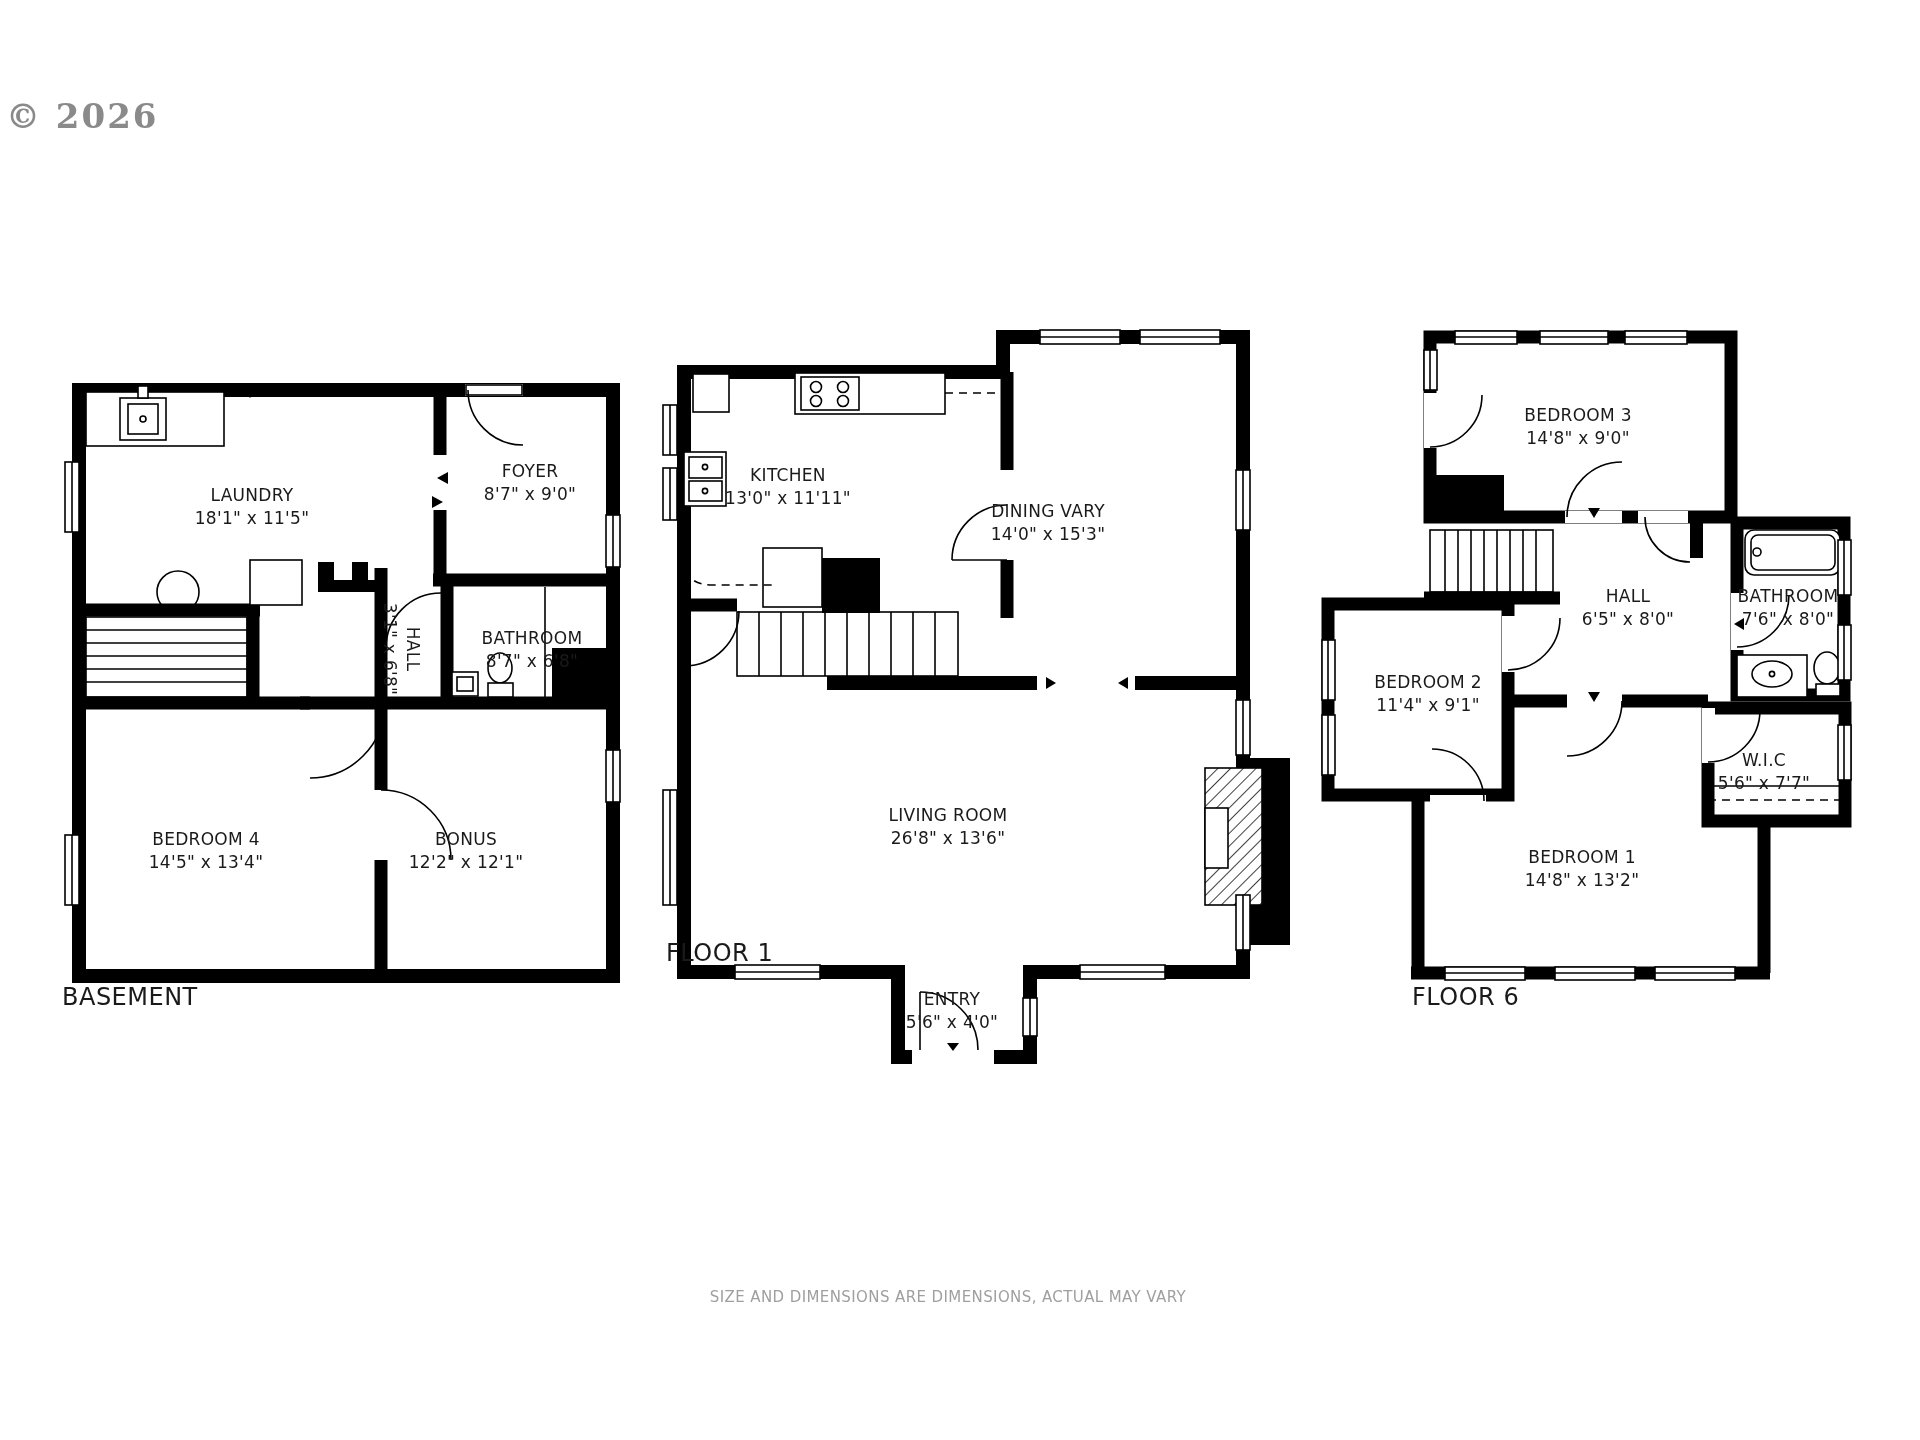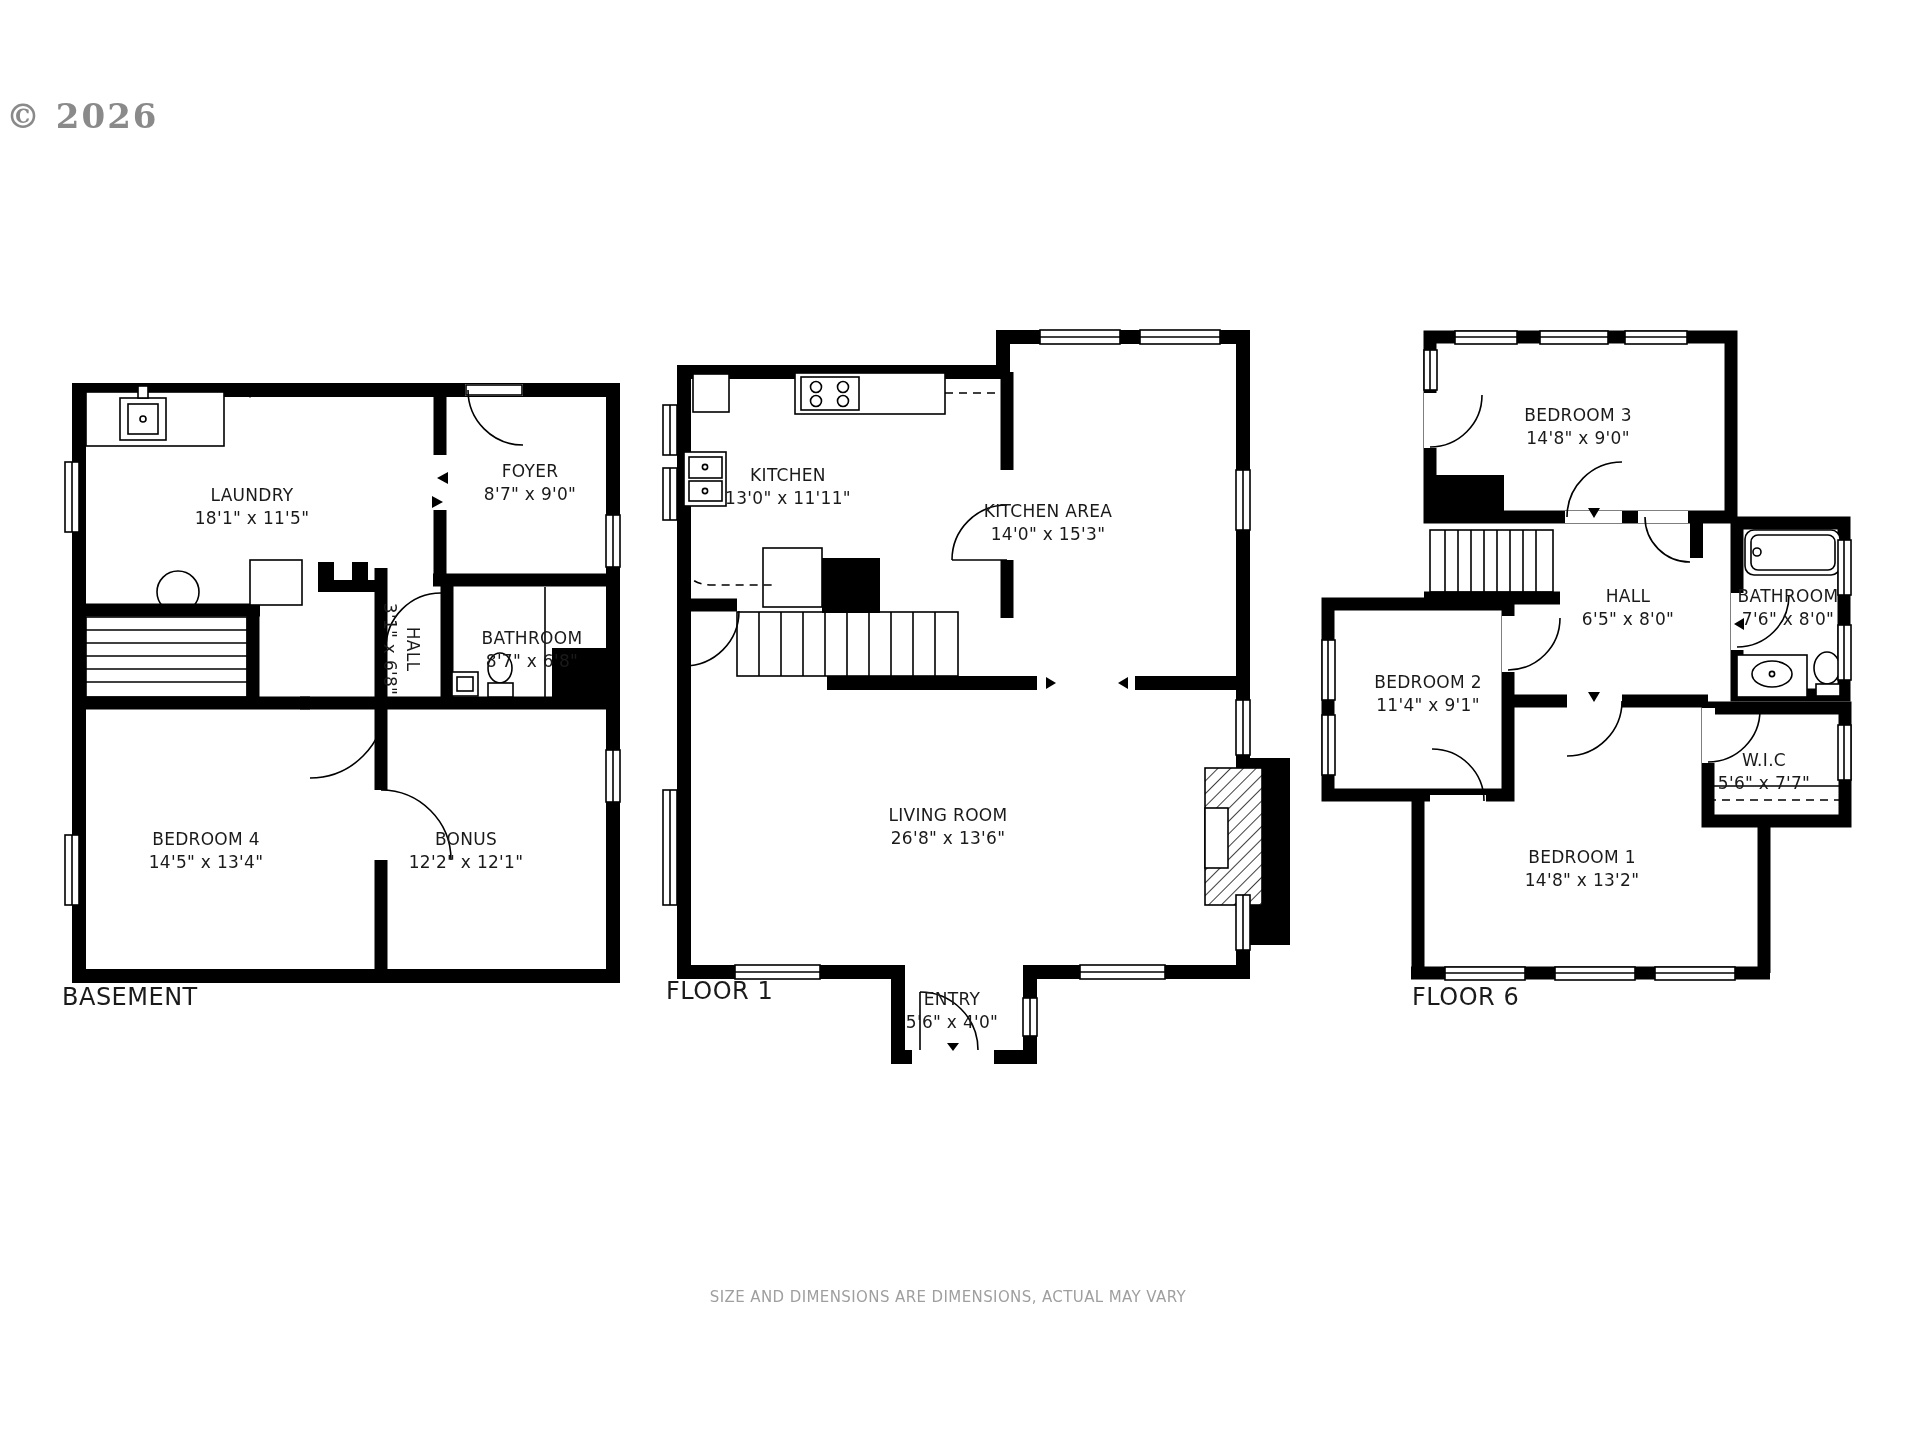--- a/index.html
+++ b/index.html
@@ -360,32 +360,32 @@
     <div>BONUS</div>
     <div>12'2" x 12'1"</div>
   </div>
   <div class="plan-title" style="left:62px;top:983px">BASEMENT</div>
 
   <div class="room-label" style="left:788px;top:487px">
     <div>KITCHEN</div>
     <div>13'0" x 11'11"</div>
   </div>
   <div class="room-label" style="left:1048px;top:523px">
-    <div>KITCHEN AREA</div>
+    <div>DINING VARY</div>
     <div>14'0" x 15'3"</div>
   </div>
   <div class="room-label" style="left:948px;top:827px">
     <div>LIVING ROOM</div>
     <div>26'8" x 13'6"</div>
   </div>
   <div class="room-label" style="left:952px;top:1011px">
     <div>ENTRY</div>
     <div>5'6" x 4'0"</div>
   </div>
-  <div class="plan-title" style="left:666px;top:977px">FLOOR 1</div>
+  <div class="plan-title" style="left:666px;top:939px">FLOOR 1</div>
 
   <div class="room-label" style="left:1578px;top:427px">
     <div>BEDROOM 3</div>
     <div>14'8" x 9'0"</div>
   </div>
   <div class="room-label" style="left:1628px;top:608px">
     <div>HALL</div>
     <div>6'5" x 8'0"</div>
   </div>
   <div class="room-label" style="left:1788px;top:608px">

